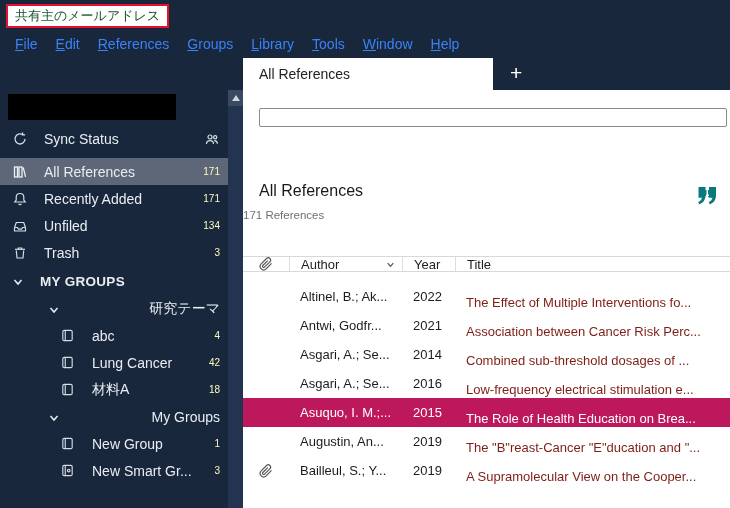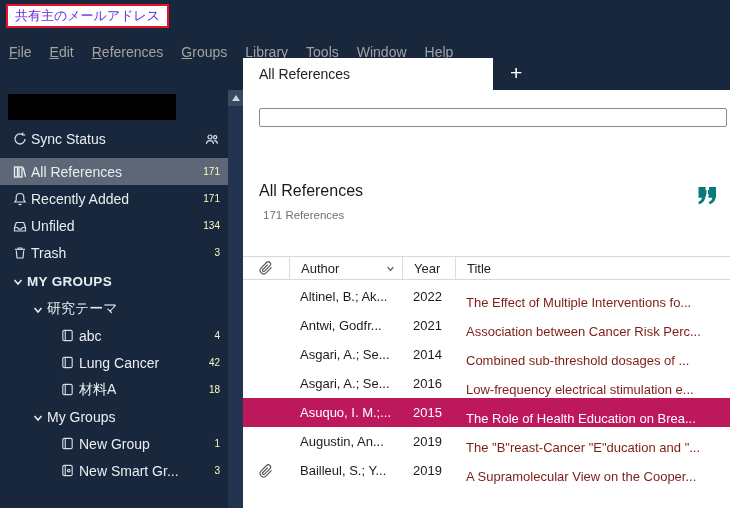--- a/index.html
+++ b/index.html
@@ -4,43 +4,43 @@
 <style>
   html,body{margin:0;padding:0;}
   body{
     position:relative;width:730px;height:508px;overflow:hidden;
     background:#18273c;font-family:"Liberation Sans",sans-serif;
     -webkit-font-smoothing:antialiased;
   }
   
   .annotation{
     position:absolute;left:6px;top:4px;z-index:50;
-    background:#fff;border:2px solid #e8112d;color:#6d28d9;
+    background:#fff;border:2px solid #e8112d;color:#14532d;
     font-size:13px;padding:2px 7px;line-height:16px;white-space:nowrap;
   }
   
   .menubar{
     position:absolute;left:0;top:30px;width:100%;height:28px;
-    display:flex;align-items:center;box-sizing:border-box;
-    color:#a3a3a3;font-size:14px;margin-top:8px;
+    display:flex;align-items:center;padding-left:6px;box-sizing:border-box;
+    color:#3b82f6;font-size:14px;
   }
   .mi{display:inline-block;padding:0 9px;cursor:default;}
   .mi::first-letter{text-decoration:underline;}
   
   .sidebar{position:absolute;left:0;top:88px;width:228px;bottom:0;}
   .redacted{margin:6px 0 0 8px;width:168px;height:26px;background:#000;}
   .srow{
     display:flex;align-items:center;height:27px;
-    padding:0 8px 0 12px;gap:3px;color:#e9edf2;font-size:14px;
+    padding:0 8px 0 12px;gap:16px;color:#e9edf2;font-size:14px;
     cursor:default;white-space:nowrap;box-sizing:border-box;
   }
   .srow .cnt{margin-left:auto;font-size:10px;color:#fef9c3;}
   .srow.sel{background:#5d6777;}
   .srow.mt6{margin-top:6px;} .srow.mt5{margin-top:5px;} .srow.mt2{margin-top:2px;}
-  .ind1{padding-left:32px;} .ind2{padding-left:60px;}
+  .ind1{padding-left:48px;justify-content:space-between;} .ind2{padding-left:60px;}
   .ghead{font-weight:bold;font-size:13.5px;letter-spacing:.3px;}
   .ic{width:16px;height:16px;flex:0 0 16px;}
   .ic svg{display:block;}
   .chev{width:12px;height:12px;flex:0 0 12px;}
   
   .scrollstrip{position:absolute;left:228px;top:90px;width:15px;bottom:0;background:#233450;}
   .scrollbtn{width:15px;height:16px;background:#3a4a63;display:flex;align-items:center;justify-content:center;}
   .tri-up{width:0;height:0;border-left:4px solid transparent;border-right:4px solid transparent;border-bottom:6px solid #cfd6e0;}
   
   .tabbar{position:absolute;left:243px;top:58px;right:0;height:32px;}
@@ -54,29 +54,29 @@
   }
   
   .main{position:absolute;left:243px;top:90px;right:0;bottom:0;background:#fff;}
   .search{
     position:absolute;left:16px;right:3px;top:18px;height:19px;
     border:1px solid #8a8a8a;border-radius:2px;background:#fff;
     font-size:13px;padding:0 6px;box-sizing:border-box;outline:none;
     font-family:"Liberation Sans",sans-serif;
   }
   .list-title{position:absolute;left:16px;top:92px;font-size:16px;color:#1a1a1a;}
-  .list-sub{position:absolute;left:20px;top:119px;font-size:11.5px;color:#707070;}
+  .list-sub{position:absolute;left:0;top:119px;font-size:11.5px;color:#707070;}
   .quote-btn{position:absolute;right:10px;top:94px;width:24px;height:24px;cursor:default;}
   
   .thead,.trow{
     display:grid;grid-template-columns:46px 113px 53px 1fr;
     align-items:center;font-size:13px;
   }
   .thead{
-    position:absolute;left:0;right:0;top:166px;height:24px;color:#222;
+    position:absolute;left:0;right:0;top:166px;height:16px;color:#222;
     border-top:1px solid #d8d8d8;border-bottom:1px solid #d8d8d8;box-sizing:border-box;
   }
   .th{height:100%;display:flex;align-items:center;padding-left:11px;box-sizing:border-box;border-left:1px solid #ddd;overflow:hidden;}
   .th.attach{border-left:none;justify-content:center;padding-left:0;}
   .th.author{justify-content:space-between;padding-right:6px;}
   .rows{position:absolute;left:0;right:0;top:192px;bottom:0;overflow:hidden;}
   .trow{height:29px;color:#1c1c1c;}
   .td{padding-left:11px;white-space:nowrap;overflow:hidden;}
   .td.attach{padding-left:0;display:flex;justify-content:center;}
   .td.title{color:#7e1d15;margin-top:12px;}

